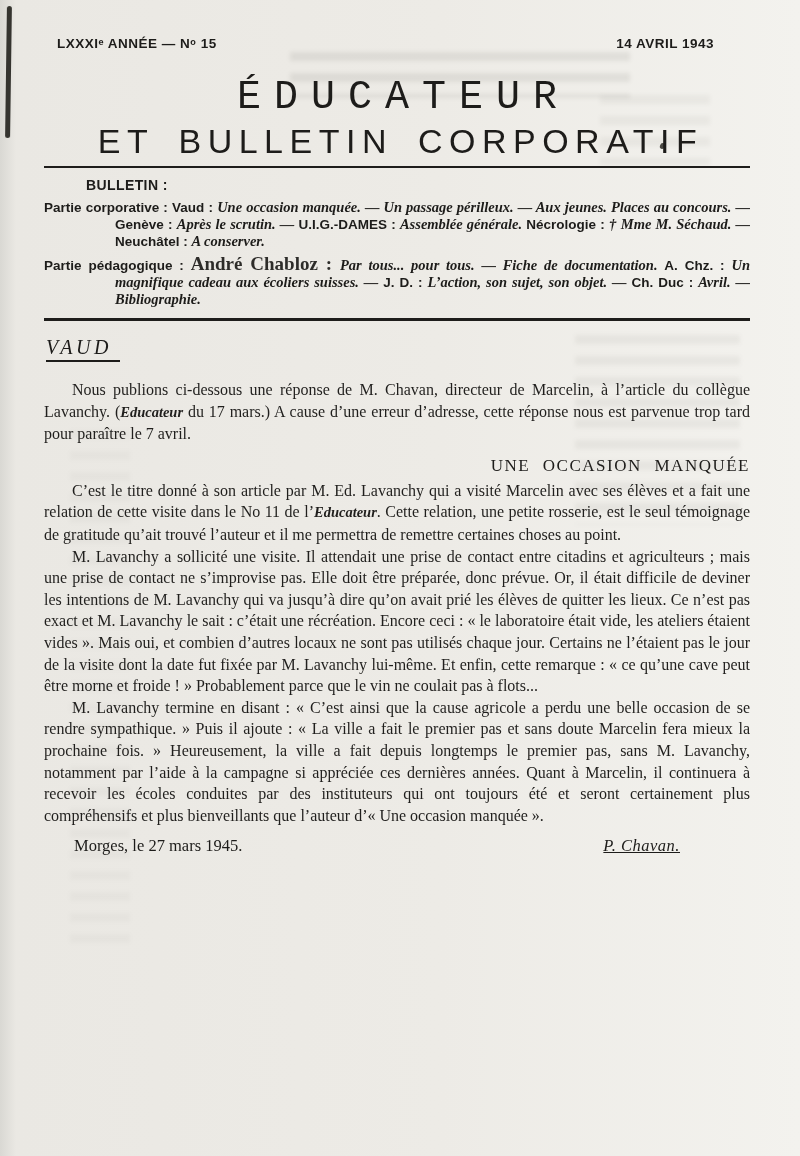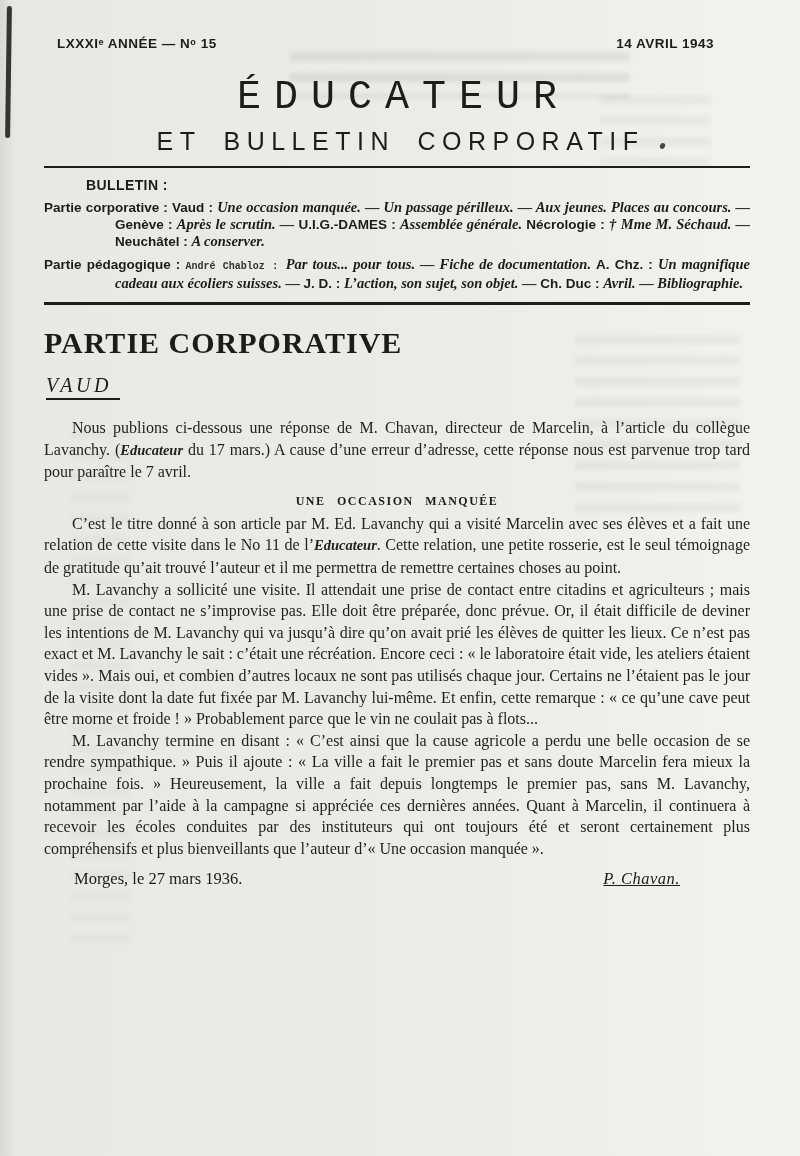--- a/index.html
+++ b/index.html
@@ -38,60 +38,60 @@
     font-family:"Liberation Sans",sans-serif;font-weight:700;font-size:13.5px;
     letter-spacing:.5px;padding:0 36px 0 13px;
   }
   .masthead{
     margin:21px 0 0 0;text-align:center;
     font-family:Liberation Mono, monospace;font-weight:500;font-size:40px;line-height:52px;
     letter-spacing:13px;text-indent:13px;white-space:nowrap;
   }
   .masthead-sub{
     margin-top:3px;text-align:center;
-    font-family:"Liberation Sans",sans-serif;font-weight:400;font-size:25px;line-height:28px;
+    font-family:"Liberation Sans",sans-serif;font-weight:400;font-size:34px;line-height:28px;
     letter-spacing:6.5px;word-spacing:9px;text-indent:7px;white-space:nowrap;
   }
   .rule{border:0;margin:11px 0 0 0;background:#1e1d1b;}
   .rule-thin{height:2px;}
   .rule-thick{height:3px;margin-top:10px;}
 
   .sommaire-label{
     margin:9px 0 0 42px;
     font-family:"Liberation Sans",sans-serif;font-weight:700;font-size:14px;letter-spacing:.4px;
   }
   .sommaire-entry{
     margin:6px 0 0 0;padding-left:71px;text-indent:-71px;
     font-size:14px;line-height:16px;text-align:justify;
   }
   .seg{white-space:pre-wrap;}
   .seg.bs{font-family:"Liberation Sans",sans-serif;font-weight:700;font-size:13.5px;}
-  .seg.sn{font-family:Liberation Mono, monospace;font-weight:700;font-size:10px;opacity:.92;}
+  .seg.sn{font-family:Liberation Serif, serif;font-weight:700;font-size:19px;opacity:.92;}
   .seg.is{font-family:"Liberation Serif",serif;font-style:italic;font-weight:700;font-size:14.5px;}
   .seg.r{font-family:"Liberation Serif",serif;}
 
   .section-title{
     margin:22px 0 0 0;
     font-family:"Liberation Serif",serif;font-weight:700;font-size:30px;line-height:32px;
     letter-spacing:1px;
   }
   .region{
     display:inline-block;margin:14px 0 0 2px;padding:0 8px 1px 0;
     font-family:"Liberation Serif",serif;font-weight:400;font-style:italic;
     font-size:20px;line-height:24px;letter-spacing:3.5px;
     border-bottom:2.5px solid #1d1c1a;
   }
   .body-par{
     margin:0;font-size:16px;line-height:21.6px;text-align:justify;text-indent:28px;
     color:#201f1d;
   }
   .body-par.lead{margin-top:17px;}
   .article-heading{
-    margin:11px 0 4px 0;text-align:center;
-    font-family:"Liberation Serif",serif;font-weight:700;font-size:12px;
+    margin:11px 0 4px 0;text-align:right;
+    font-family:"Liberation Serif",serif;font-weight:400;font-size:17px;
     letter-spacing:1.5px;word-spacing:7px;
   }
   .footer-row{
     margin-top:10px;display:flex;justify-content:space-between;align-items:baseline;
     padding:0 70px 0 30px;font-size:16.5px;
   }
   .signature{font-style:italic;letter-spacing:.5px;text-decoration:underline;}
 </style>
 </head>
 <body>
@@ -118,32 +118,31 @@
     <div class="rule rule-thin"></div>
 
     <section>
       <div class="sommaire-label">BULLETIN :</div>
       <p class="sommaire-entry"><span class="seg bs">Partie corporative : </span><span class="seg bs">Vaud : </span><span class="seg is">Une occasion manquée. — Un passage périlleux. — Aux jeunes. Places au concours. — </span><span class="seg bs">Genève : </span><span class="seg is">Après le scrutin. — </span><span class="seg bs">U.I.G.-DAMES : </span><span class="seg is">Assemblée générale. </span><span class="seg bs">Nécrologie : </span><span class="seg is">† Mme M. Séchaud. — </span><span class="seg bs">Neuchâtel : </span><span class="seg is">A conserver.</span></p>
       <p class="sommaire-entry"><span class="seg bs">Partie pédagogique : </span><span class="seg sn">André Chabloz : </span><span class="seg is">Par tous... pour tous. — Fiche de documentation. </span><span class="seg bs">A. Chz. : </span><span class="seg is">Un magnifique cadeau aux écoliers suisses. — </span><span class="seg bs">J. D. : </span><span class="seg is">L’action, son sujet, son objet. — </span><span class="seg bs">Ch. Duc : </span><span class="seg is">Avril. — </span><span class="seg is">Bibliographie.</span></p>
     </section>
 
     <div class="rule rule-thick"></div>
 
-    <h2 class="section-title">PARTIE CORPORATIVE</h2>
     <div>
       <h3 class="region">VAUD</h3>
     </div>
 
     <p class="body-par lead"><span class="seg r">Nous publions ci-dessous une réponse de M. Chavan, directeur de Marcelin, à l’article du collègue Lavanchy. (</span><span class="seg is">Educateur</span><span class="seg r"> du 17 mars.) A cause d’une erreur d’adresse, cette réponse nous est parvenue trop tard pour paraître le 7 avril.</span></p>
 
     <h4 class="article-heading">UNE OCCASION MANQUÉE</h4>
 
     <p class="body-par"><span class="seg r">C’est le titre donné à son article par M. Ed. Lavanchy qui a visité Marcelin avec ses élèves et a fait une relation de cette visite dans le No 11 de l’</span><span class="seg is">Educateur</span><span class="seg r">. Cette relation, une petite rosserie, est le seul témoignage de gratitude qu’ait trouvé l’auteur et il me permettra de remettre certaines choses au point.</span></p>
     <p class="body-par"><span class="seg r">M. Lavanchy a sollicité une visite. Il attendait une prise de contact entre citadins et agriculteurs ; mais une prise de contact ne s’improvise pas. Elle doit être préparée, donc prévue. Or, il était difficile de deviner les intentions de M. Lavanchy qui va jusqu’à dire qu’on avait prié les élèves de quitter les lieux. Ce n’est pas exact et M. Lavanchy le sait : c’était une récréation. Encore ceci : « le laboratoire était vide, les ateliers étaient vides ». Mais oui, et combien d’autres locaux ne sont pas utilisés chaque jour. Certains ne l’étaient pas le jour de la visite dont la date fut fixée par M. Lavanchy lui-même. Et enfin, cette remarque : « ce qu’une cave peut être morne et froide ! » Probablement parce que le vin ne coulait pas à flots...</span></p>
     <p class="body-par"><span class="seg r">M. Lavanchy termine en disant : « C’est ainsi que la cause agricole a perdu une belle occasion de se rendre sympathique. » Puis il ajoute : « La ville a fait le premier pas et sans doute Marcelin fera mieux la prochaine fois. » Heureusement, la ville a fait depuis longtemps le premier pas, sans M. Lavanchy, notamment par l’aide à la campagne si appréciée ces dernières années. Quant à Marcelin, il continuera à recevoir les écoles conduites par des instituteurs qui ont toujours été et seront certainement plus compréhensifs et plus bienveillants que l’auteur d’« Une occasion manquée ».</span></p>
 
     <div class="footer-row">
-      <span class="dateline">Morges, le 27 mars 1936.</span>
+      <span class="dateline">Morges, le 27 mars 1945.</span>
       <span class="signature">P. Chavan.</span>
     </div>
 
   </div>
 </div>
 
 </body></html>

